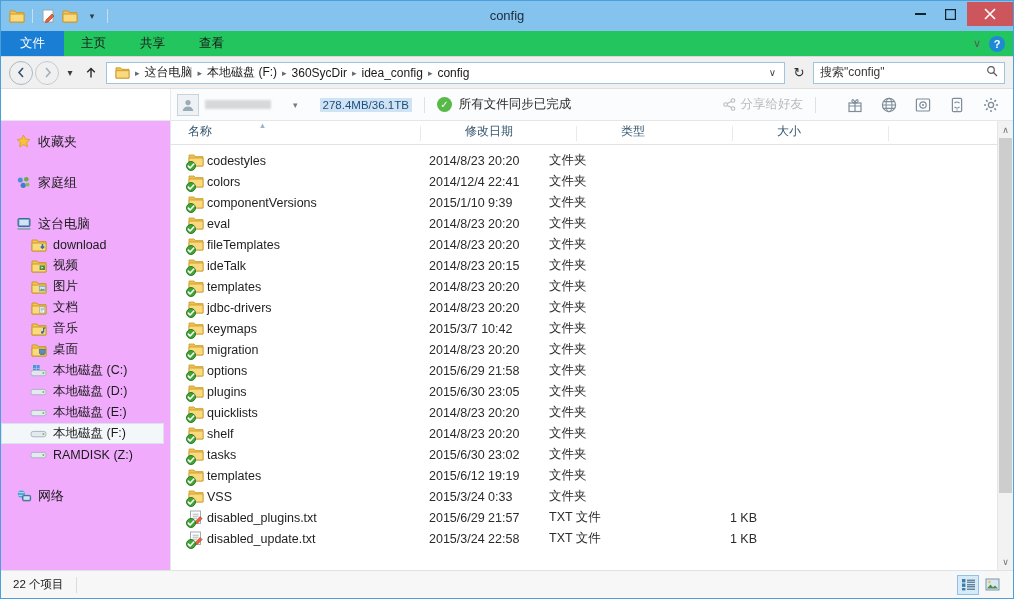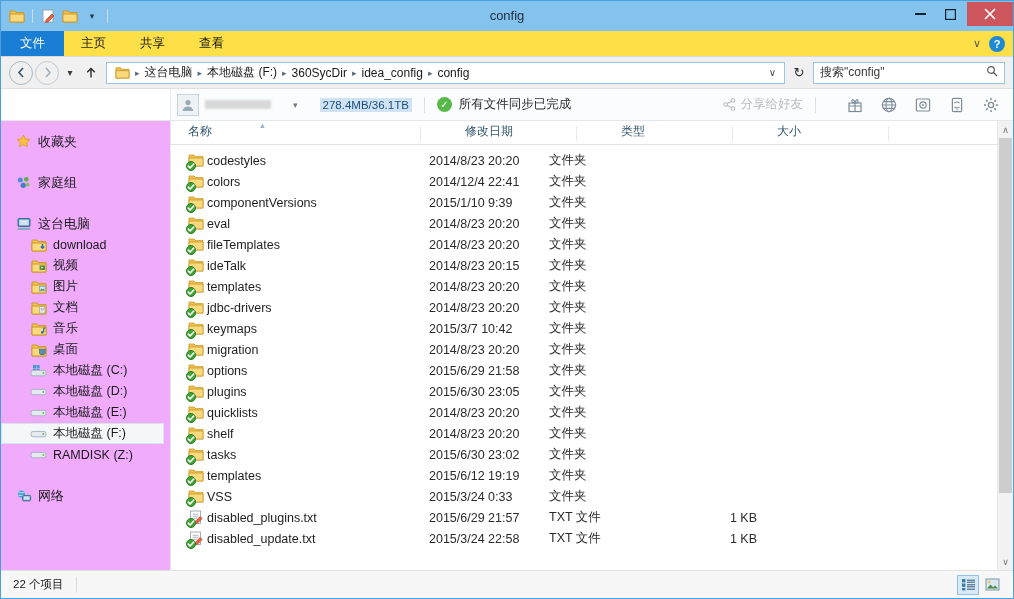--- a/index.html
+++ b/index.html
@@ -31,21 +31,21 @@
   .wbtns { position: absolute; right: 0; top: 0; height: 30px; display: flex; }
   .wbtn {
     width: 30px; height: 24px; margin-top: 1px;
     display: flex; align-items: center; justify-content: center;
     color: #10222e;
   }
   .wbtn.close { width: 46px; height: 24px; background: #cc565b; color: #fff; margin-left: 2px; }
 
   
   .ribbon {
-    height: 26px; flex: 0 0 26px; background: #fde047;
+    height: 26px; flex: 0 0 26px; background: #22c55e;
     display: flex; align-items: stretch; position: relative;
     border-bottom: 1px solid #d9d9d9;
   }
   .tab {
     padding: 9px 17px; display: flex; align-items: center;
     font-size: 12.5px; color: #1a1a1a;
   }
   .tab.file { background: #1a7fd4; color: #fff; font-weight: normal; padding: 0 19px; }
   .ribbon-right { margin-left: auto; display: flex; align-items: center; gap: 8px; padding-right: 8px; }
   .chevron-dn { color: #5a5a5a; font-size: 11px; }

